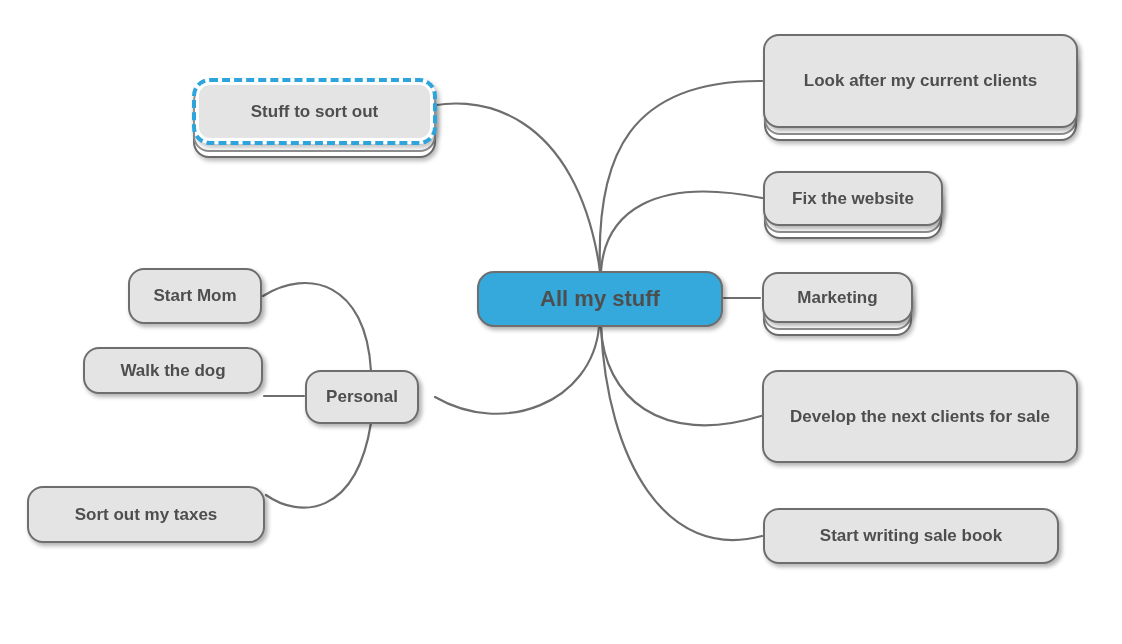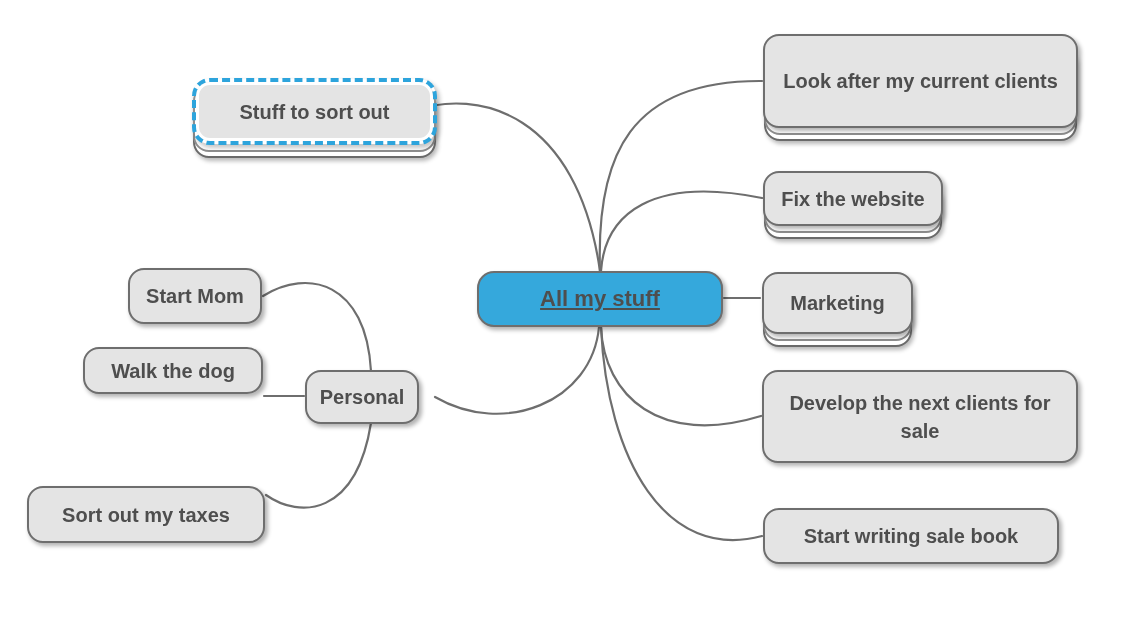--- a/index.html
+++ b/index.html
@@ -37,38 +37,37 @@
   .box{
     position:relative;z-index:2;
     width:100%;height:100%;
     display:flex;align-items:center;justify-content:center;
     background:var(--node-fill);
     border:2px solid var(--node-border);
     border-radius:16px;
     padding:4px 14px;
     color:var(--text);
     font-weight:bold;
-    font-size:20px;
+    font-size:17px;
     line-height:1.4;
     text-align:center;
     box-shadow:2.5px 3px 4px rgba(0,0,0,.3);
   }
   .stack{
     position:absolute;left:1px;right:1px;top:0;bottom:0;
     background:#ffffff;
     border:2px solid #8f8f8f;
     border-radius:16px;
   }
   .s1{transform:translateY(7px);z-index:1;}
   .s2{transform:translateY(13px);z-index:0;border-color:#6a6a6a;box-shadow:2px 3px 4px rgba(0,0,0,.28);}
   .box.root{
     background:var(--root-fill);
     border-radius:17px;
     font-size:22px;
-    text-decoration:underline;
   }
   .box.selected{
     border:4px dashed var(--accent);
     border-radius:18px;
     background-clip:padding-box;
     box-shadow:inset 0 0 0 3px #ffffff, 2.5px 3px 4px rgba(0,0,0,.22);
   }
   .lbl{display:block;}
 </style>
 </head>
@@ -106,21 +105,21 @@
   </div>
 
   <div class="wrap" style="left:763px;top:171px;width:180px;height:55px">
     <i class="stack s1"></i>
     <i class="stack s2"></i>
     <div class="box">
       <span class="lbl">Fix the website</span>
     </div>
   </div>
 
-  <div class="wrap" style="left:762px;top:272px;width:151px;height:62px">
+  <div class="wrap" style="left:762px;top:272px;width:151px;height:51px">
     <i class="stack s1"></i>
     <i class="stack s2"></i>
     <div class="box">
       <span class="lbl">Marketing</span>
     </div>
   </div>
 
   <div class="wrap" style="left:762px;top:370px;width:316px;height:93px">
     <div class="box">
       <span class="lbl">Develop the next clients for sale</span>

